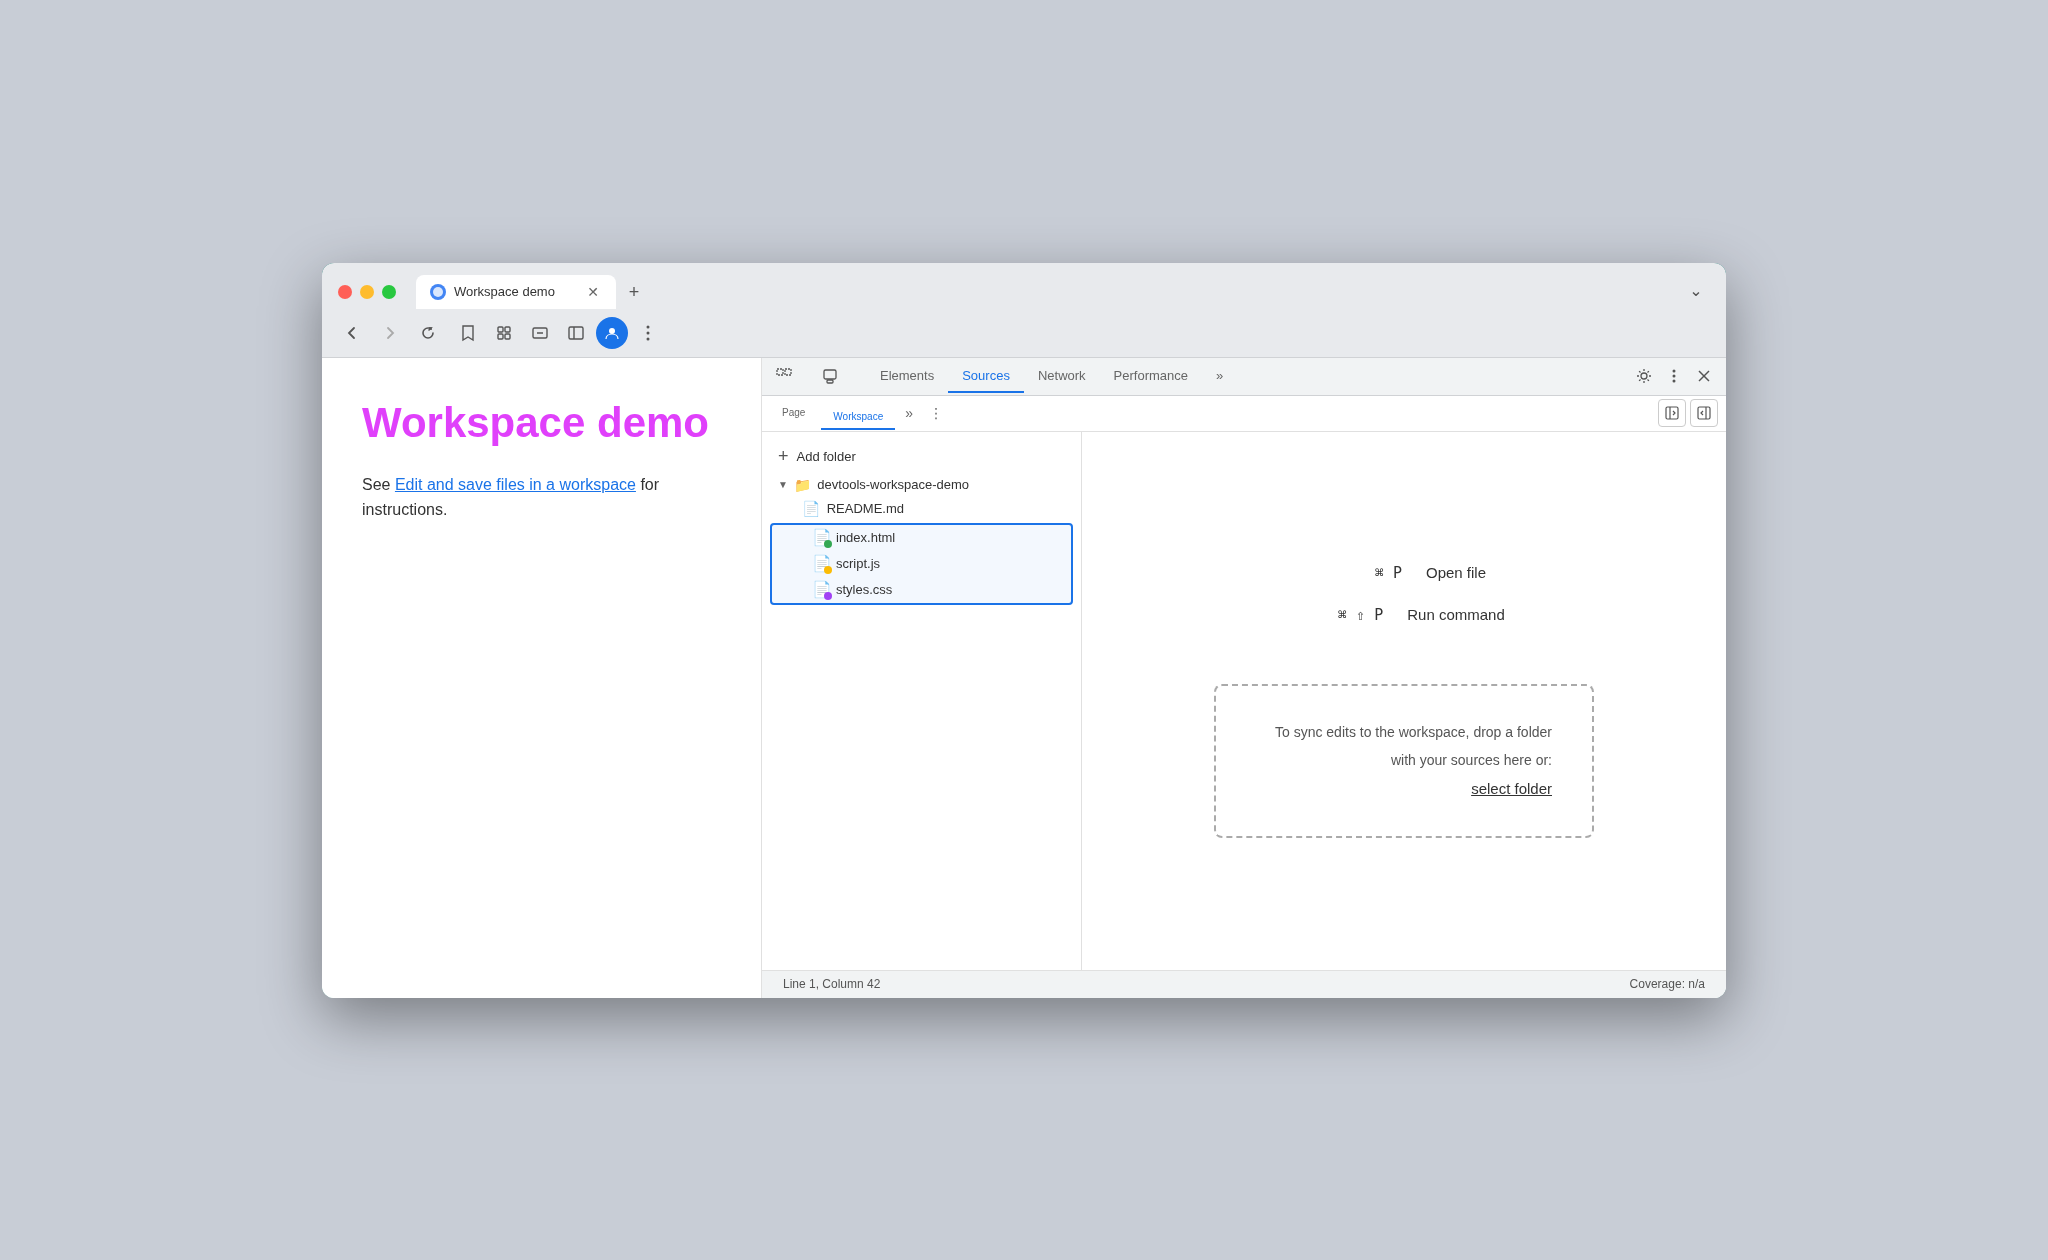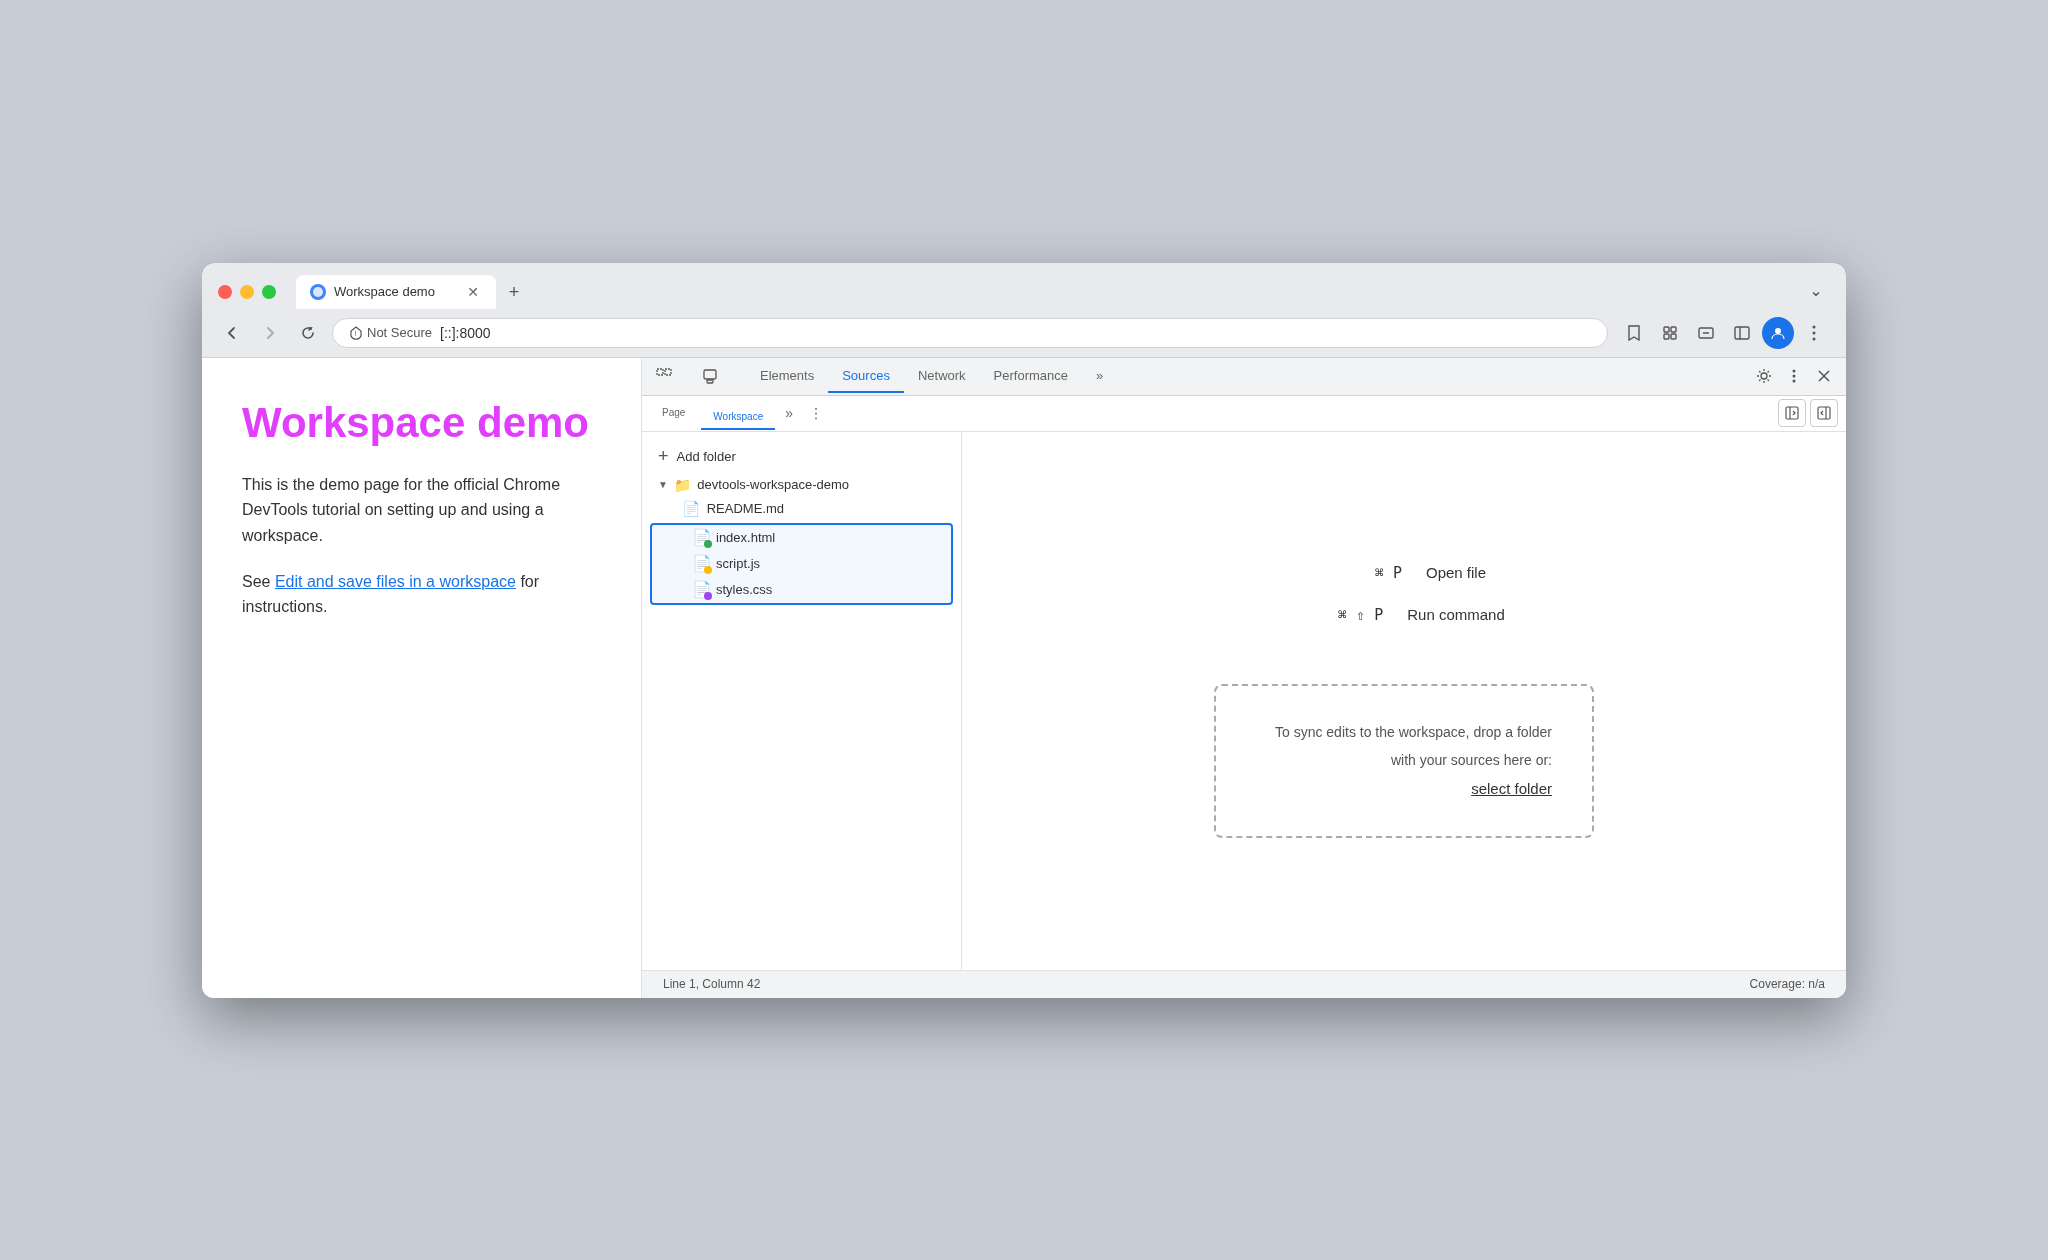--- a/index.html
+++ b/index.html
@@ -7,21 +7,21 @@
     body {
       background: #c8cdd6;
       display: flex;
       justify-content: center;
       align-items: center;
       min-height: 100vh;
       font-family: -apple-system, BlinkMacSystemFont, 'Segoe UI', sans-serif;
     }
 
     .browser-window {
-      width: 1644px;
+      width: 1404px;
       background: #0f766e;
       border-radius: 12px;
       box-shadow: 0 20px 60px rgba(0,0,0,0.4);
       overflow: hidden;
     }
 
     
     .title-bar {
       background: #e8eaed;
       padding: 12px 16px 0 16px;
@@ -542,30 +542,20 @@
       <svg width="16" height="16" viewBox="0 0 16 16">
           <path d="M6 3l5 5-5 5" stroke="#aaa" stroke-width="1.8" fill="none" stroke-linecap="round"></path>
         </svg>
     </div>
     <div class="nav-btn">
       <svg width="16" height="16" viewBox="0 0 16 16">
           <path d="M13 8A5 5 0 1 1 8 3h3l-2 2" stroke="#555" stroke-width="1.6" fill="none" stroke-linecap="round"></path>
           <path d="M9 3h2v2" stroke="#555" stroke-width="1.6" fill="none"></path>
         </svg>
     </div>
-    <div class="url-bar">
-      <span class="not-secure">
-        <svg width="14" height="14" viewBox="0 0 14 14">
-            <path d="M7 1L2 5v5a5 5 0 0 0 5 3 5 5 0 0 0 5-3V5z" stroke="#555" stroke-width="1.2" fill="none"></path>
-            <text x="5.5" y="10" font-size="7" fill="#555">!</text>
-          </svg>
-        <span>Not Secure</span>
-      </span>
-      <span class="url-text">[::]:8000</span>
-    </div>
     <div class="toolbar-icons">
       <div class="toolbar-icon">
         <svg width="18" height="18" viewBox="0 0 18 18">
             <path d="M4 2h10v14l-5-3-5 3V2z" stroke="#555" stroke-width="1.4" fill="none"></path>
           </svg>
       </div>
       <div class="toolbar-icon">
         <svg width="18" height="18" viewBox="0 0 18 18">
             <rect x="3" y="3" width="5" height="5" rx="1" stroke="#555" stroke-width="1.4" fill="none"></rect>
             <rect x="10" y="3" width="5" height="5" rx="1" stroke="#555" stroke-width="1.4" fill="none"></rect>
@@ -598,21 +588,20 @@
             <circle cx="2" cy="14" r="1.5" fill="#555"></circle>
           </svg>
       </div>
     </div>
   </div>
 
   <div class="main-content">
 
     <div class="webpage">
       <div class="page-title">Workspace demo</div>
-      <p class="page-description">This is the demo page for the official Chrome DevTools tutorial on setting up and using a workspace.</p>
       <p class="page-see-also">
         <span>See </span><a class="page-link">Edit and save files in a workspace</a><span> for instructions.</span>
       </p>
     </div>
 
     <div class="devtools">
 
       <div class="devtools-toolbar">
         <div class="devtools-icon-btn">
           <svg width="16" height="16" viewBox="0 0 16 16">

